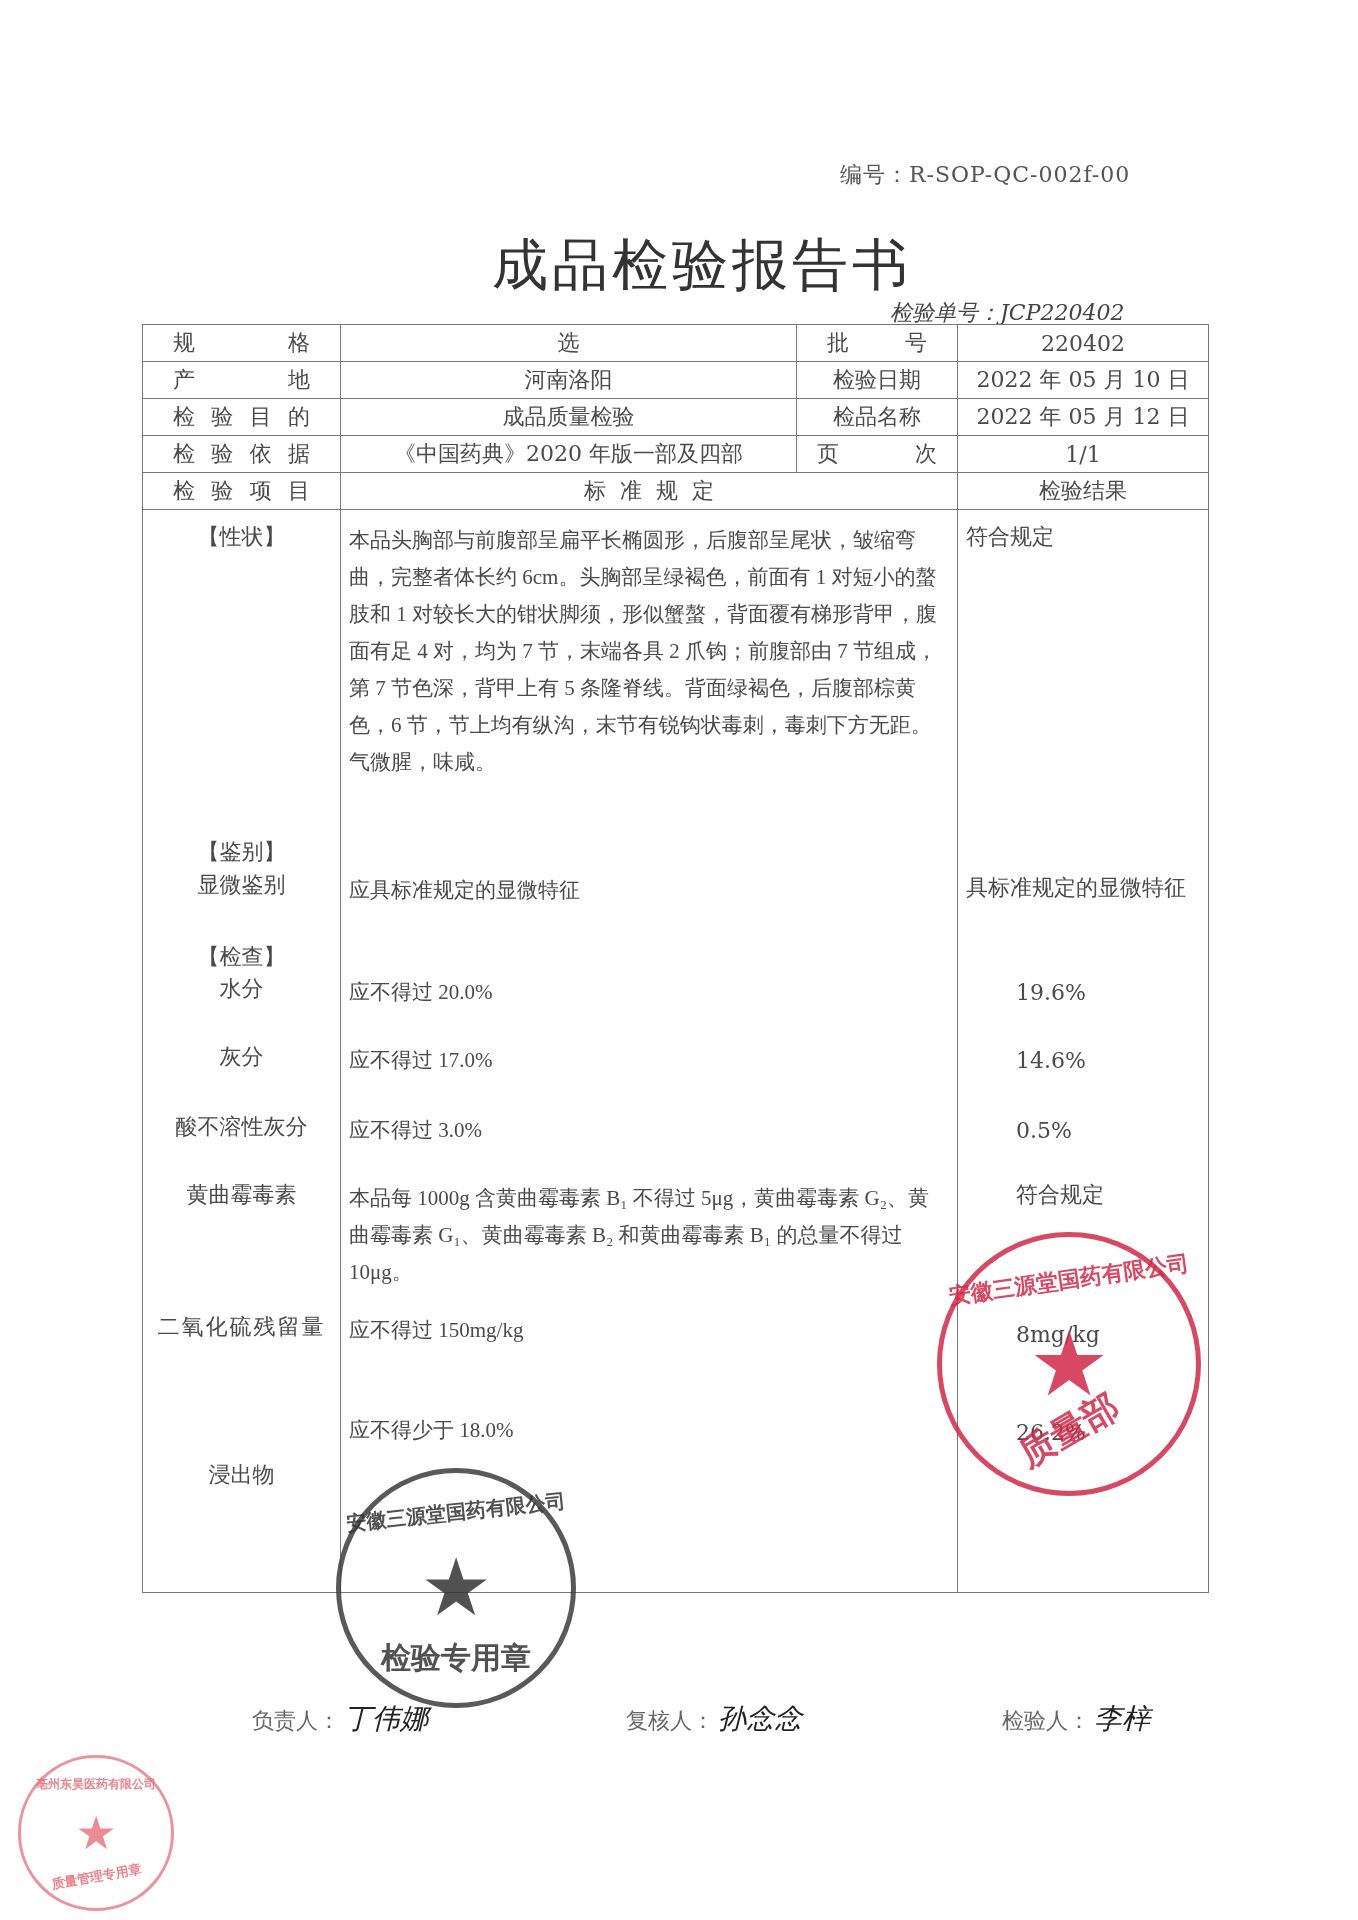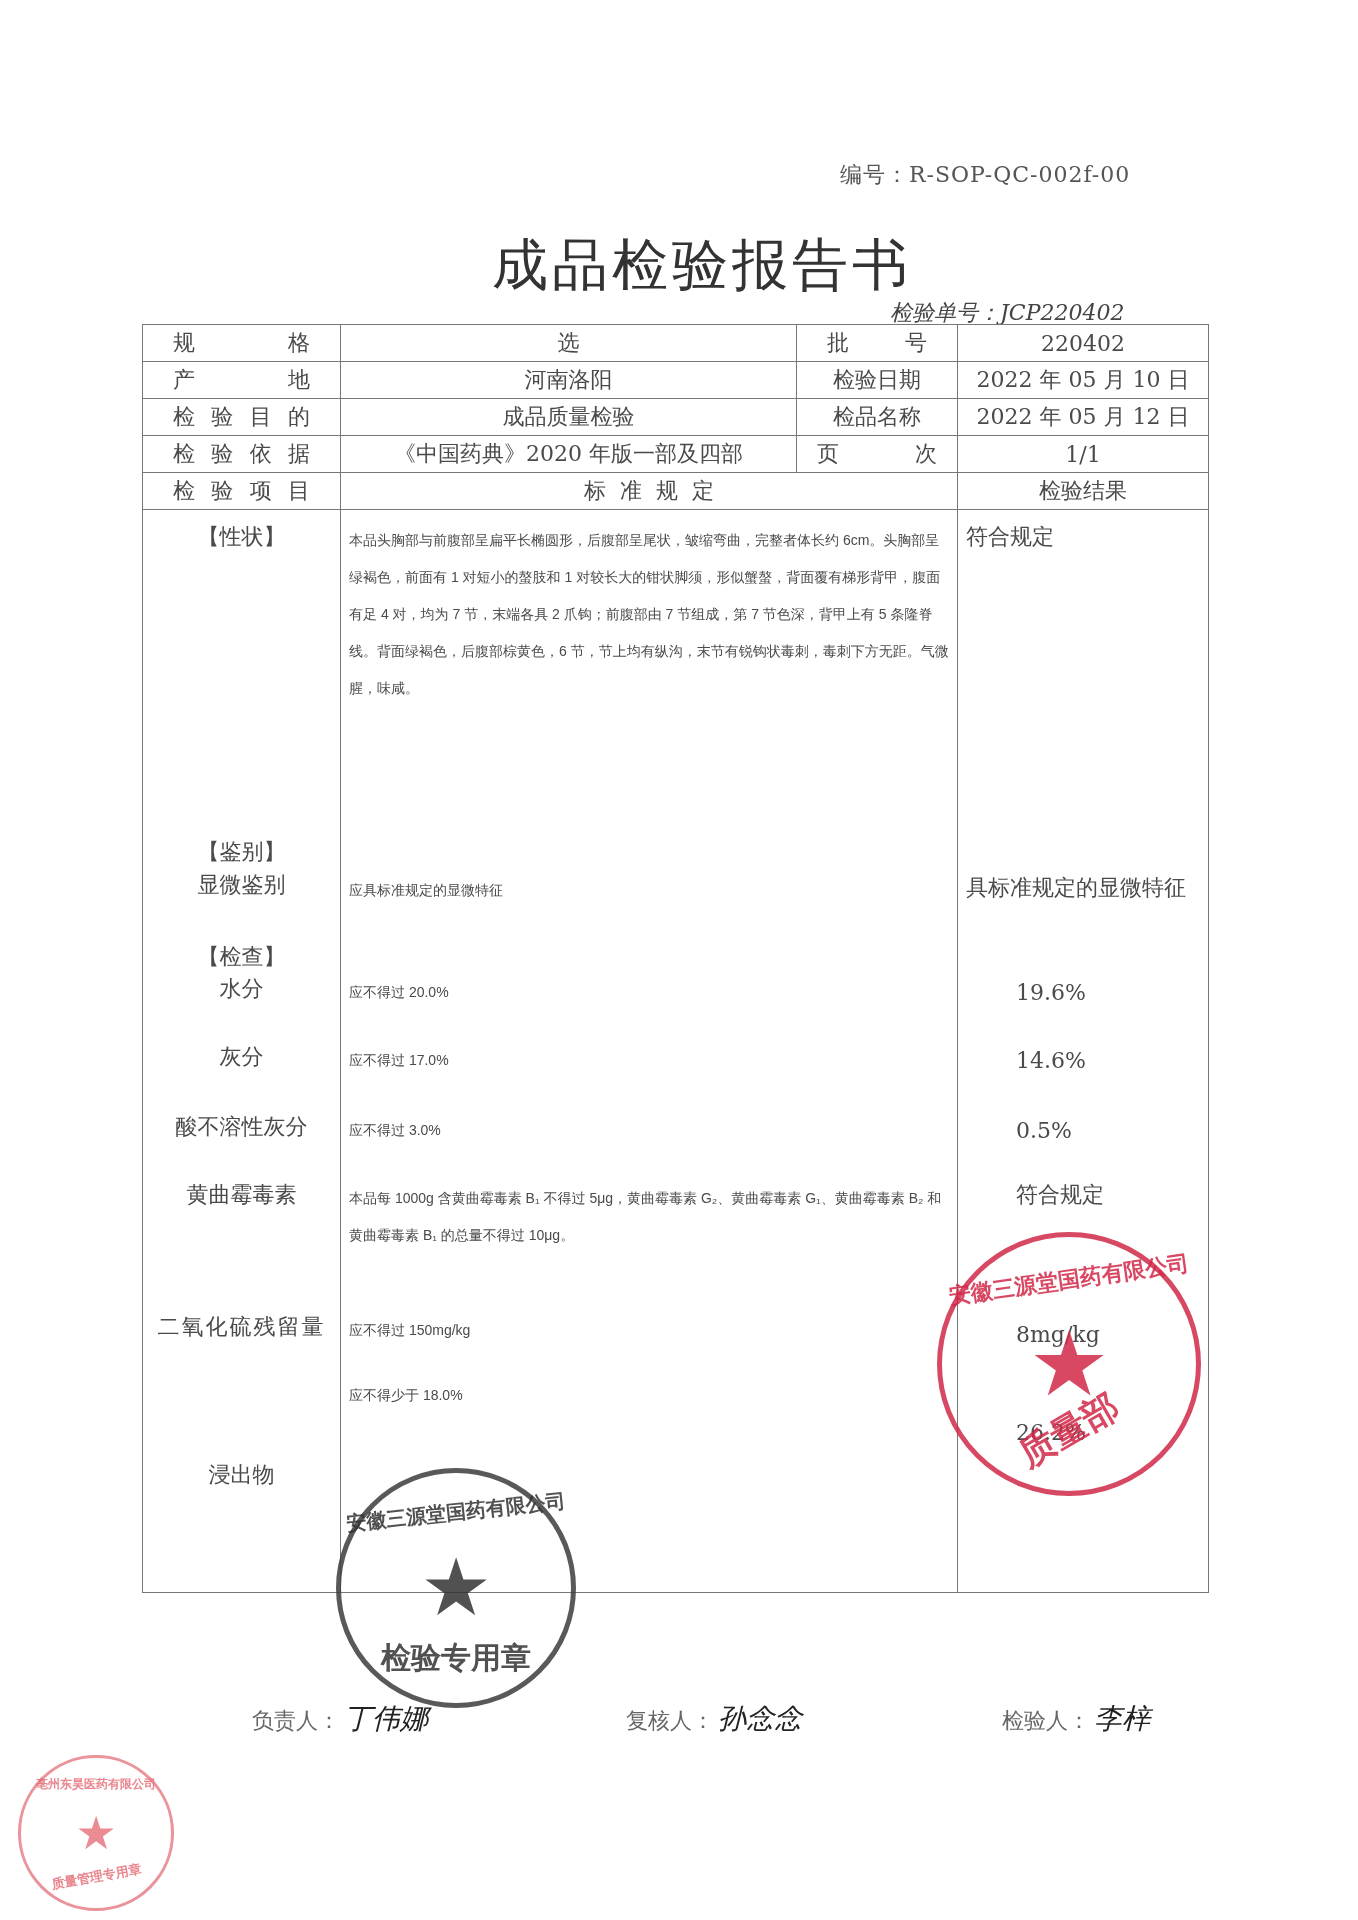--- a/index.html
+++ b/index.html
@@ -28,21 +28,21 @@
     font-size: 22px;
   }
   table.report td {
     border: 1.5px solid #777; padding: 0 8px; color: #4a4a4a;
     vertical-align: middle;
   }
   table.report tr.hdr td { height: 36px; text-align: center; }
   .lbl-spread { text-align-last: justify; padding: 0 30px !important; }
   td.body-label { vertical-align: top !important; padding-top: 12px !important; text-align: center; }
   td.body-std { vertical-align: top !important; padding-top: 12px !important; line-height: 37px;
-    font-family: Liberation Sans, sans-serif; font-size: 14px; }
+    font-family: Liberation Serif, serif; font-size: 21px; }
   td.body-res { vertical-align: top !important; padding-top: 12px !important; }
   .big-row td { height: 1070px; }
   .section { position: relative; }
   .blk { position: absolute; left: 0; right: 0; }
   .stamp {
     position: absolute; border-radius: 50%;
     display: flex; align-items: center; justify-content: center;
     pointer-events: none;
   }
   .stamp-red { left: 937px; top: 1232px; width: 254px; height: 254px;
@@ -126,21 +126,21 @@
     </td>
     <td colspan="2" class="body-std">
       <div class="section" style="height:1060px">
         <div class="blk" style="top:0">本品头胸部与前腹部呈扁平长椭圆形，后腹部呈尾状，皱缩弯曲，完整者体长约 6cm。头胸部呈绿褐色，前面有 1 对短小的螯肢和 1 对较长大的钳状脚须，形似蟹螯，背面覆有梯形背甲，腹面有足 4 对，均为 7 节，末端各具 2 爪钩；前腹部由 7 节组成，第 7 节色深，背甲上有 5 条隆脊线。背面绿褐色，后腹部棕黄色，6 节，节上均有纵沟，末节有锐钩状毒刺，毒刺下方无距。气微腥，味咸。</div>
         <div class="blk" style="top:350px">应具标准规定的显微特征</div>
         <div class="blk" style="top:452px">应不得过 20.0%</div>
         <div class="blk" style="top:520px">应不得过 17.0%</div>
         <div class="blk" style="top:590px">应不得过 3.0%</div>
         <div class="blk" style="top:658px">本品每 1000g 含黄曲霉毒素 B₁ 不得过 5μg，黄曲霉毒素 G₂、黄曲霉毒素 G₁、黄曲霉毒素 B₂ 和黄曲霉毒素 B₁ 的总量不得过 10μg。</div>
         <div class="blk" style="top:790px">应不得过 150mg/kg</div>
-        <div class="blk" style="top:855px">应不得少于 18.0%</div>
+        <div class="blk" style="top:890px">应不得少于 18.0%</div>
       </div>
     </td>
     <td class="body-res">
       <div class="section" style="height:1060px">
         <div class="blk" style="top:0">符合规定</div>
         <div class="blk" style="top:350px;line-height:32px">具标准规定的显微特征</div>
         <div class="blk" style="top:458px;left:50px">19.6%</div>
         <div class="blk" style="top:526px;left:50px">14.6%</div>
         <div class="blk" style="top:596px;left:50px">0.5%</div>
         <div class="blk" style="top:658px;left:50px">符合规定</div>

